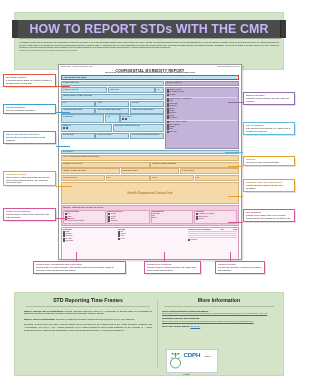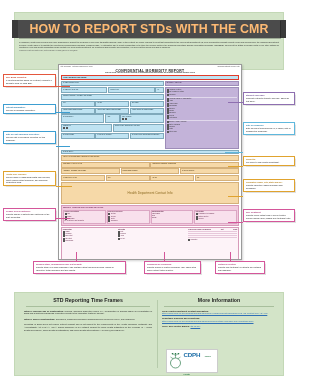--- a/index.html
+++ b/index.html
@@ -26,21 +26,21 @@
     background: #4b4b4b;
     display: flex; align-items: center; justify-content: center;
     box-shadow: 1px 1px 0 rgba(0,0,0,.25);
   }
   .banner-notch-l, .banner-notch-r {
     position: absolute; top: 20px; width: 6px; height: 18px; background: #3a3a3a;
   }
   .banner-notch-l { left: 12px; }
   .banner-notch-r { left: 280px; }
   .banner-title {
-    color: #fdba74; font-weight: bold; font-size: 12.4px; letter-spacing: .1px;
+    color: #c4b5fd; font-weight: bold; font-size: 12.4px; letter-spacing: .1px;
     white-space: nowrap;
   }
 
   .intro {
     position: absolute; left: 19px; top: 41px; width: 260px;
     font-size: 1.95px; line-height: 2.7px; color: #2e2e2e; text-align: justify;
   }
   .intro .foot { font-size: 1.5px; color: #555; margin-top: 1px; }
 
   

